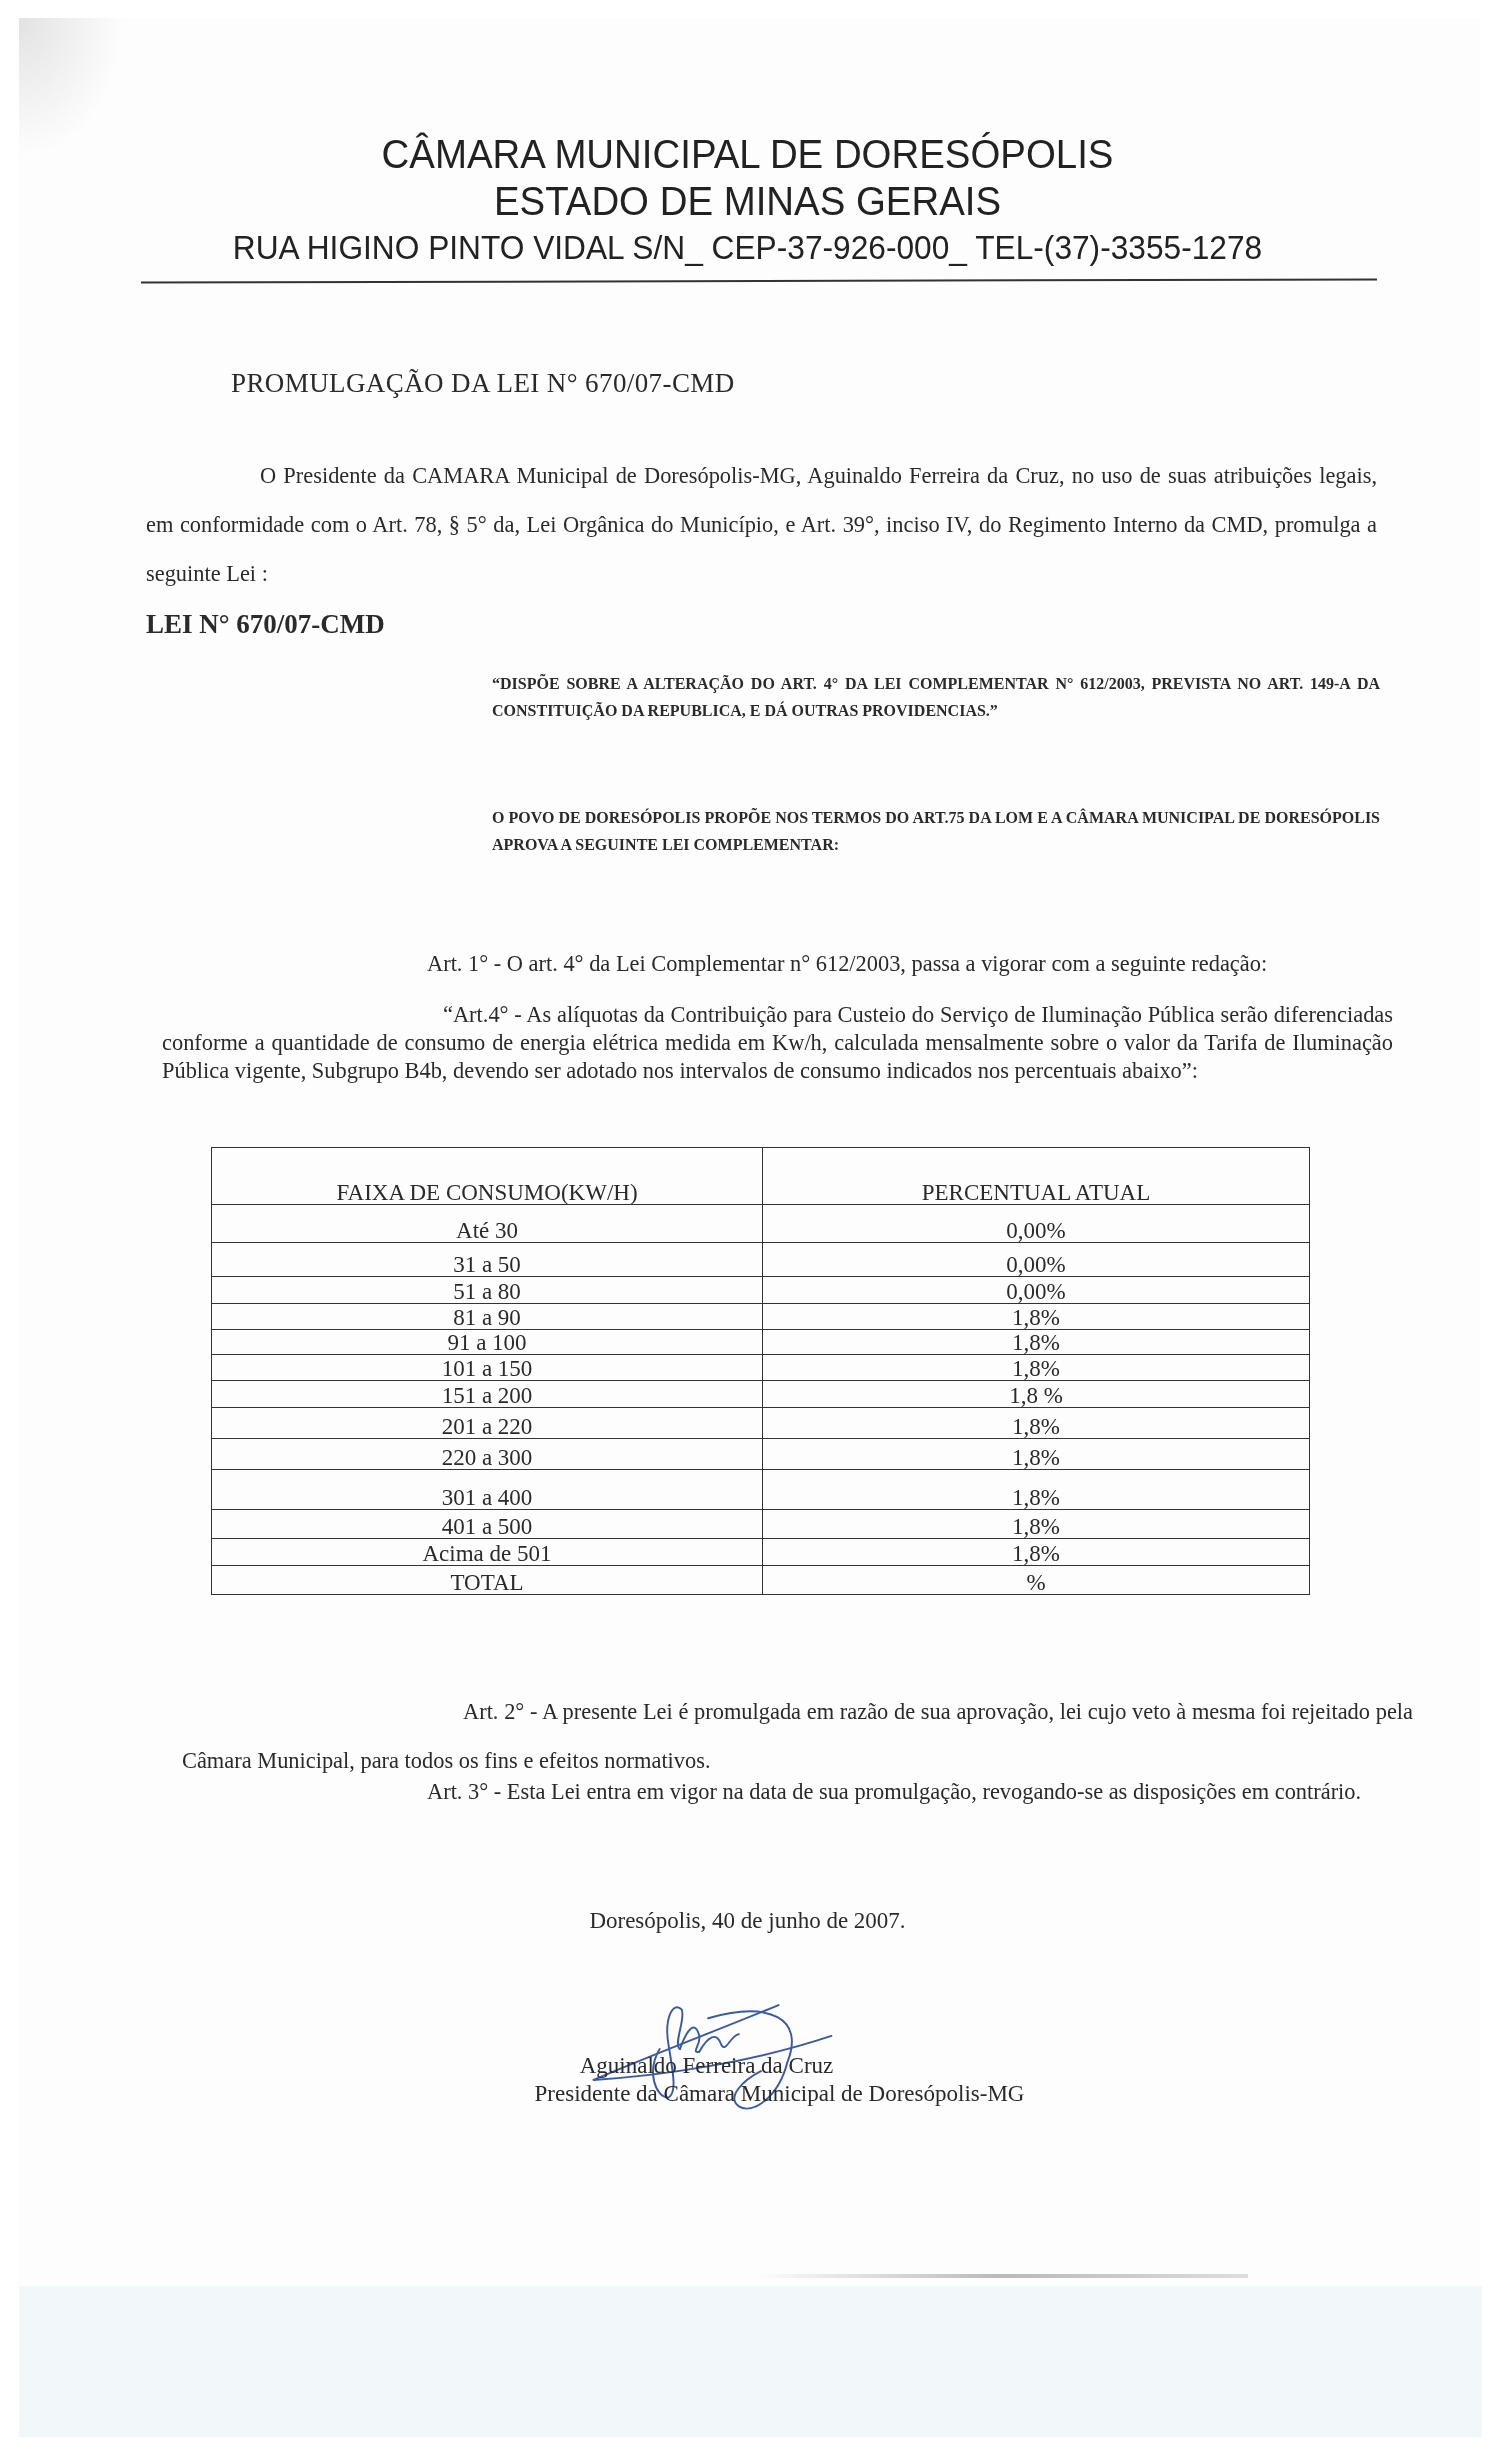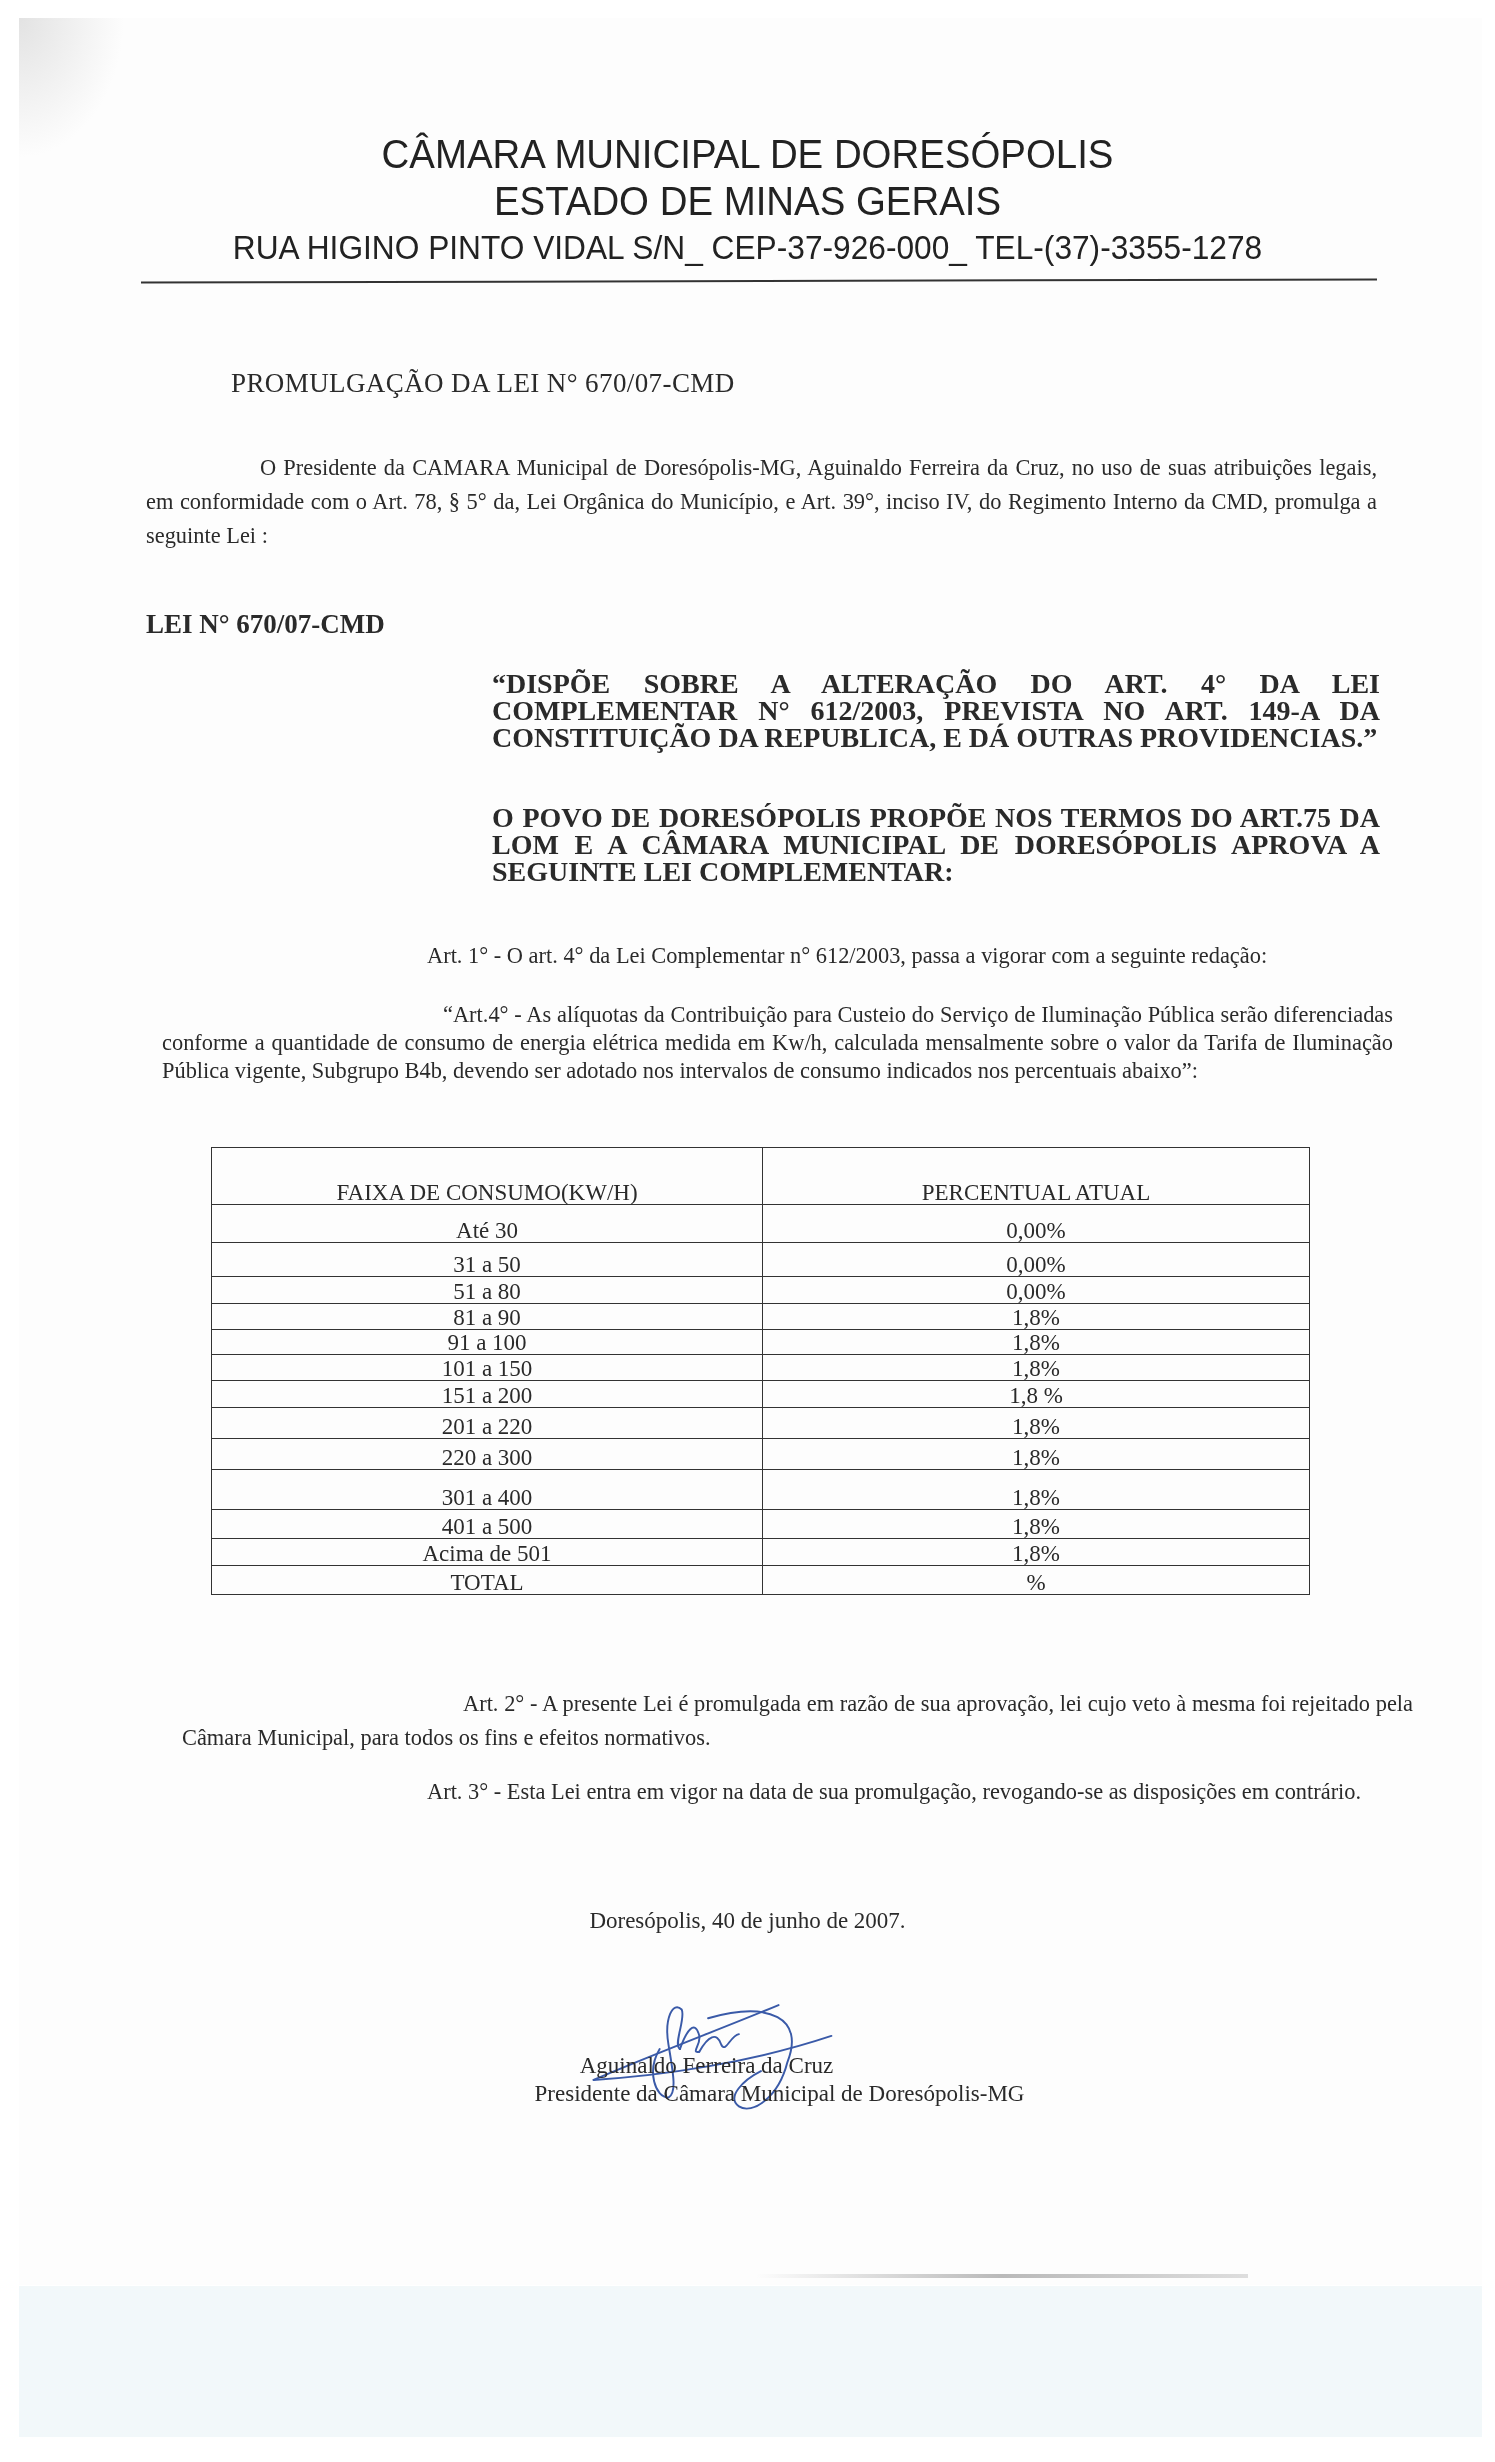--- a/index.html
+++ b/index.html
@@ -9,24 +9,24 @@
   .fold { position:absolute; left:756px; top:2274px; width:492px; height:3.5px; background:linear-gradient(90deg, rgba(150,150,150,0), rgba(130,130,130,.55), rgba(150,150,150,.3)); }
   .corner-shade { position:absolute; left:19.3px; top:17.6px; width:106px; height:141px; background:radial-gradient(ellipse at 0 0, rgba(200,200,200,.5), rgba(255,255,255,0) 70%); }
 
   .hdr { position:absolute; left:0; width:1495px; text-align:center; font-family:"Liberation Sans", sans-serif; color:#222; transform:scaleX(0.96); }
   .hdr1 { top:132px; font-size:40px; }
   .hdr2 { top:179px; font-size:40px; }
   .hdr3 { top:229px; font-size:33px; left:0; }
   .rule { position:absolute; left:141px; top:280px; width:1236px; height:1.8px; background:#333; transform:rotate(-0.15deg); }
 
   .title { position:absolute; left:231px; top:368px; font-size:27px; font-weight:normal; letter-spacing:0.4px; }
-  .para { position:absolute; font-size:22.4px; line-height:34px; text-align:justify; }
+  .para { position:absolute; font-size:22.4px; line-height:49px; text-align:justify; }
   .p-intro { left:146px; top:451px; width:1231px; text-indent:114px; }
   .lei-head { position:absolute; left:146px; top:609px; font-size:27px; font-weight:bold; }
-  .boldblock { position:absolute; left:492px; width:888px; font-size:28px; font-weight:bold; line-height:27px; text-align:justify; }
+  .boldblock { position:absolute; left:492px; width:888px; font-size:16px; font-weight:bold; line-height:27px; text-align:justify; }
   .q1 { top:670px; }
   .q2 { top:804px; }
   .p-art1 { left:146px; top:939px; width:1231px; text-indent:281px; }
   .p-art4 { left:146px; top:1001px; width:1231px; text-indent:281px; line-height:28px;margin-left:16px; }
 
   .tbl { position:absolute; left:211px; top:1147px; width:1099px; border-collapse:collapse; font-size:23px; }
   .tbl td { border:1.8px solid #333; text-align:center; padding:0; line-height:23px; vertical-align:bottom; }
   .tbl td.c1 { width:550px; }
   .tbl tr.h td { height:56px; }
 

